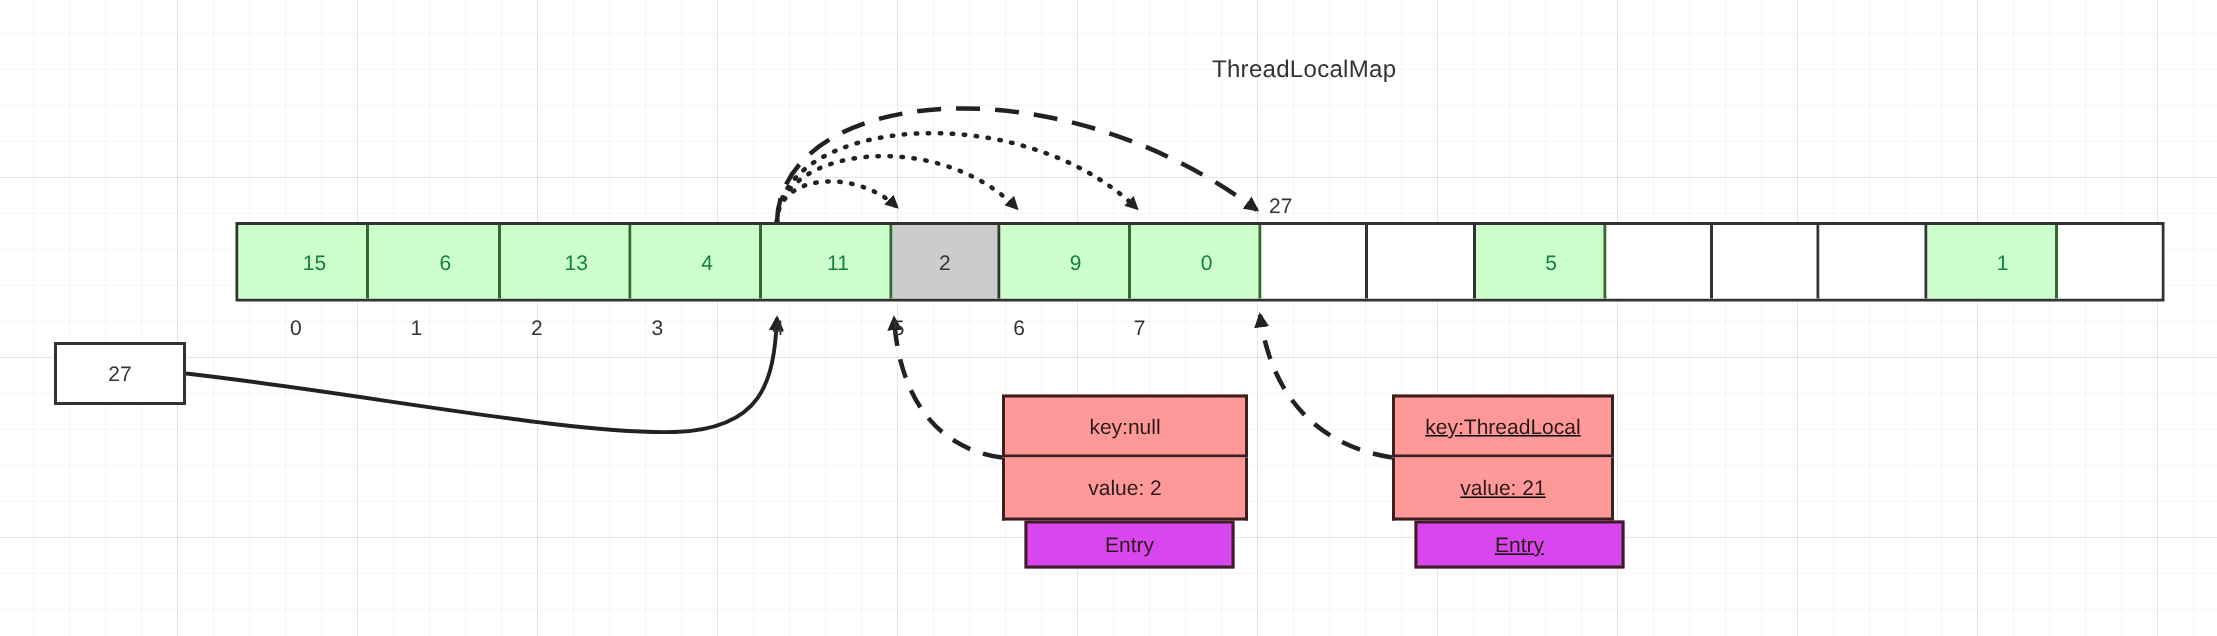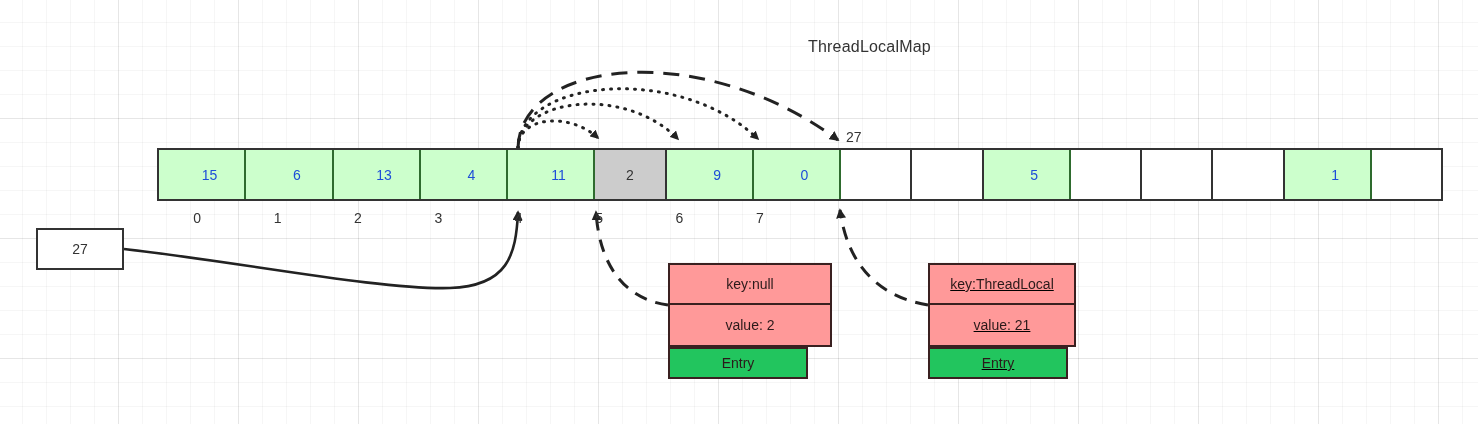--- a/index.html
+++ b/index.html
@@ -41,21 +41,21 @@
   }
   .cell{
     flex:1 1 0;
     box-sizing:border-box;
     border-right:2px solid #333333;
     display:flex;align-items:center;justify-content:center;
     font-size:14px;
     background:#ffffff;color:#333333;
   }
   .cell:last-child{border-right:none;}
-  .cell.green{background:#ccffcc;border-color:#2e6b2e;color:#1d4ed8;padding-left:16px;}
+  .cell.green{background:#ccffcc;border-color:#2e6b2e;color:#15803d;padding-left:16px;}
   .cell.green + .cell.green{border-left:none;}
   .cell.gray{background:#cccccc;color:#333333;}
 
   
   #indices{position:absolute;left:157px;top:210px;width:1286px;height:22px;display:flex;}
   .idx{flex:1 1 0;text-align:center;font-size:14px;color:#333333;}
 
   
   #srcbox{
     position:absolute;left:36px;top:228px;width:88px;height:42px;
@@ -73,25 +73,25 @@
     color:#2b1a1a;
     font-size:14px;
     height:42px;width:164px;
     display:flex;align-items:center;justify-content:center;
     white-space:nowrap;
   }
   .entry-field.second{border-top:none;}
   .entry-label{
     box-sizing:border-box;
     border:2px solid #3a2020;
-    background:#22c55e;
+    background:#d946ef;
     color:#2b1a1a;
     font-size:14px;
     height:32px;width:140px;
-    margin-left:0;
+    margin-left:15px;
     display:flex;align-items:center;justify-content:center;
   }
   #entry-null{left:668px;top:263px;}
   #entry-tl{left:928px;top:263px;text-decoration:underline;}
   #entry-tl .entry-field{width:148px;}
 
   
   #label27{
     position:absolute;left:846px;top:129px;font-size:14px;color:#333333;
   }

